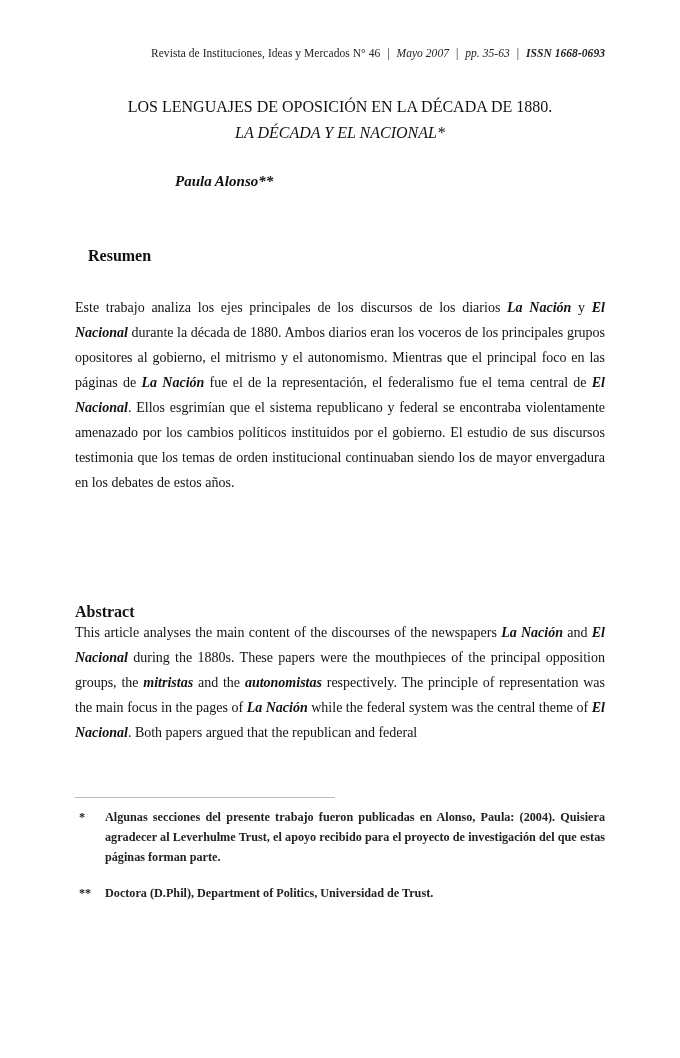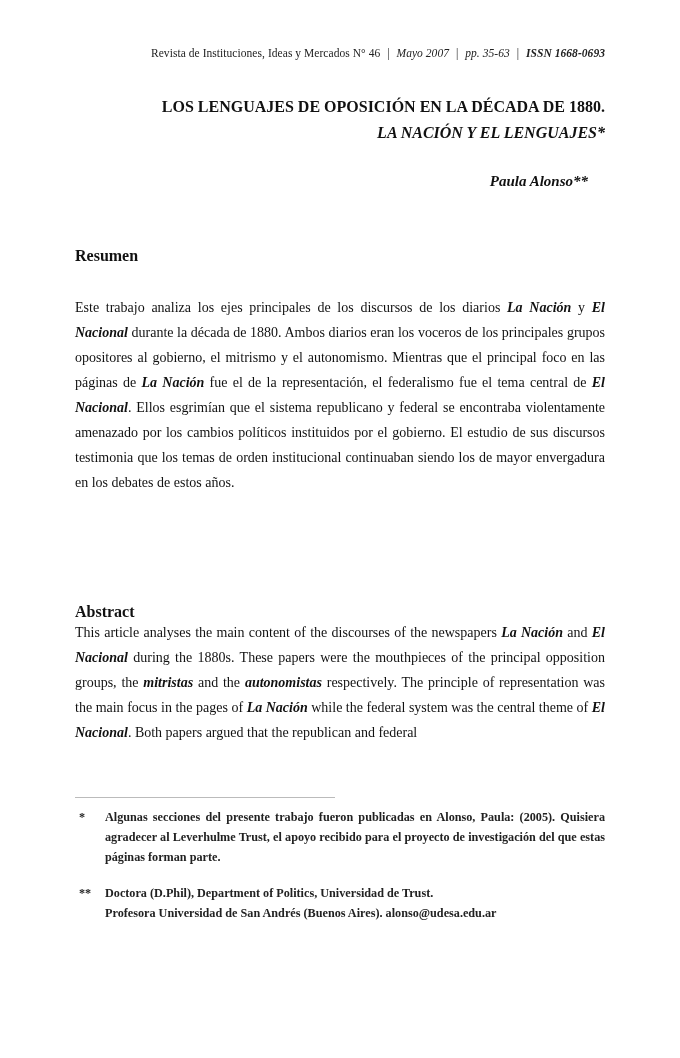--- a/index.html
+++ b/index.html
@@ -32,32 +32,32 @@
     }
     .running-header .sep { padding: 0 4px; }
     .running-header i { font-style: italic; }
     .running-header b { font-weight: bold; font-style: italic; }
 
     .title-block {
       position: absolute;
       top: 94px;
       left: 75px;
       width: 530px;
-      text-align: right;
-      font-weight: bold;
+      text-align: center;
+      font-weight: normal;
       font-size: 16px;
       line-height: 26px;
     }
     .title-line2 { font-style: italic; }
     .author {
       position: absolute;
       top: 173px;
-      left: 58px;
+      left: 75px;
       width: 530px;
-      text-align: right;
+      text-align: left;
       font-style: italic;
       font-weight: bold;
       font-size: 15px;
       padding-left: 100px;
       box-sizing: border-box;
     }
     .section-heading {
       position: absolute;
       left: 75px;
       font-weight: bold;
@@ -113,39 +113,38 @@
     <span class="sep">|</span>
     <i>Mayo 2007</i>
     <span class="sep">|</span>
     <i>pp. 35-63</i>
     <span class="sep">|</span>
     <b>ISSN 1668-0693</b>
   </div>
 
   <div class="title-block">
     <div>LOS LENGUAJES DE OPOSICIÓN EN LA DÉCADA DE 1880.</div>
-    <div class="title-line2">LA NACIÓN Y EL LENGUAJES*</div>
+    <div class="title-line2">LA DÉCADA Y EL NACIONAL*</div>
   </div>
 
   <div class="author">Paula Alonso**</div>
 
-  <div class="section-heading" style="top:247px;">Resumen</div>
+  <div class="section-heading" style="top:247px;margin-left:13px;">Resumen</div>
 
   <div class="para" style="top:295px;" id="resumen-para"><span>Este trabajo analiza los ejes principales de los discursos de los diarios </span><i>La Nación</i><span> y </span><i>El Nacional</i><span> durante la década de 1880. Ambos diarios eran los voceros de los principales grupos opositores al gobierno, el mitrismo y el autonomismo. Mientras que el principal foco en las páginas de </span><i>La Nación</i><span> fue el de la representación, el federalismo fue el tema central de </span><i>El Nacio­nal</i><span>. Ellos esgrimían que el sistema republicano y federal se encontraba violentamente amenazado por los cambios políticos instituidos por el gobier­no. El estudio de sus discursos testimonia que los temas de orden institu­cional continuaban siendo los de mayor envergadura en los debates de estos años.</span></div>
 
   <div class="section-heading" style="top:603px;">Abstract</div>
 
   <div class="para" style="top:620px;" id="abstract-para"><span>This article analyses the main content of the discourses of the newspapers </span><i>La Nación</i><span> and </span><i>El Nacional</i><span> during the 1880s. These papers were the mouthpieces of the principal opposition groups, the </span><i>mitristas</i><span> and the </span><i>autonomistas</i><span> respectively. The principle of representation was the main focus in the pages of </span><i>La Nación</i><span> while the federal system was the central theme of </span><i>El Nacional</i><span>. Both papers argued that the republican and federal</span></div>
 
   <div class="footnote-rule"></div>
 
   <div class="footnote" style="top:807px;">
     <span class="marker">*</span>
-    <div class="fn-text">Algunas secciones del presente trabajo fueron publicadas en Alonso, Paula: (2005). Quisiera agradecer al Leverhulme Trust, el apoyo recibido para el proyecto de investi­gación del que estas páginas forman parte.</div>
+    <div class="fn-text">Algunas secciones del presente trabajo fueron publicadas en Alonso, Paula: (2004). Quisiera agradecer al Leverhulme Trust, el apoyo recibido para el proyecto de investi­gación del que estas páginas forman parte.</div>
   </div>
 
   <div class="footnote" style="top:883px;">
     <span class="marker">**</span>
     <div class="fn-text">Doctora (D.Phil), Department of Politics, Universidad de Trust.</div>
-    <div class="fn-text">Profesora Universidad de San Andrés (Buenos Aires). alonso@udesa.edu.ar</div>
   </div>
 
 </div>
 
 </body></html>

